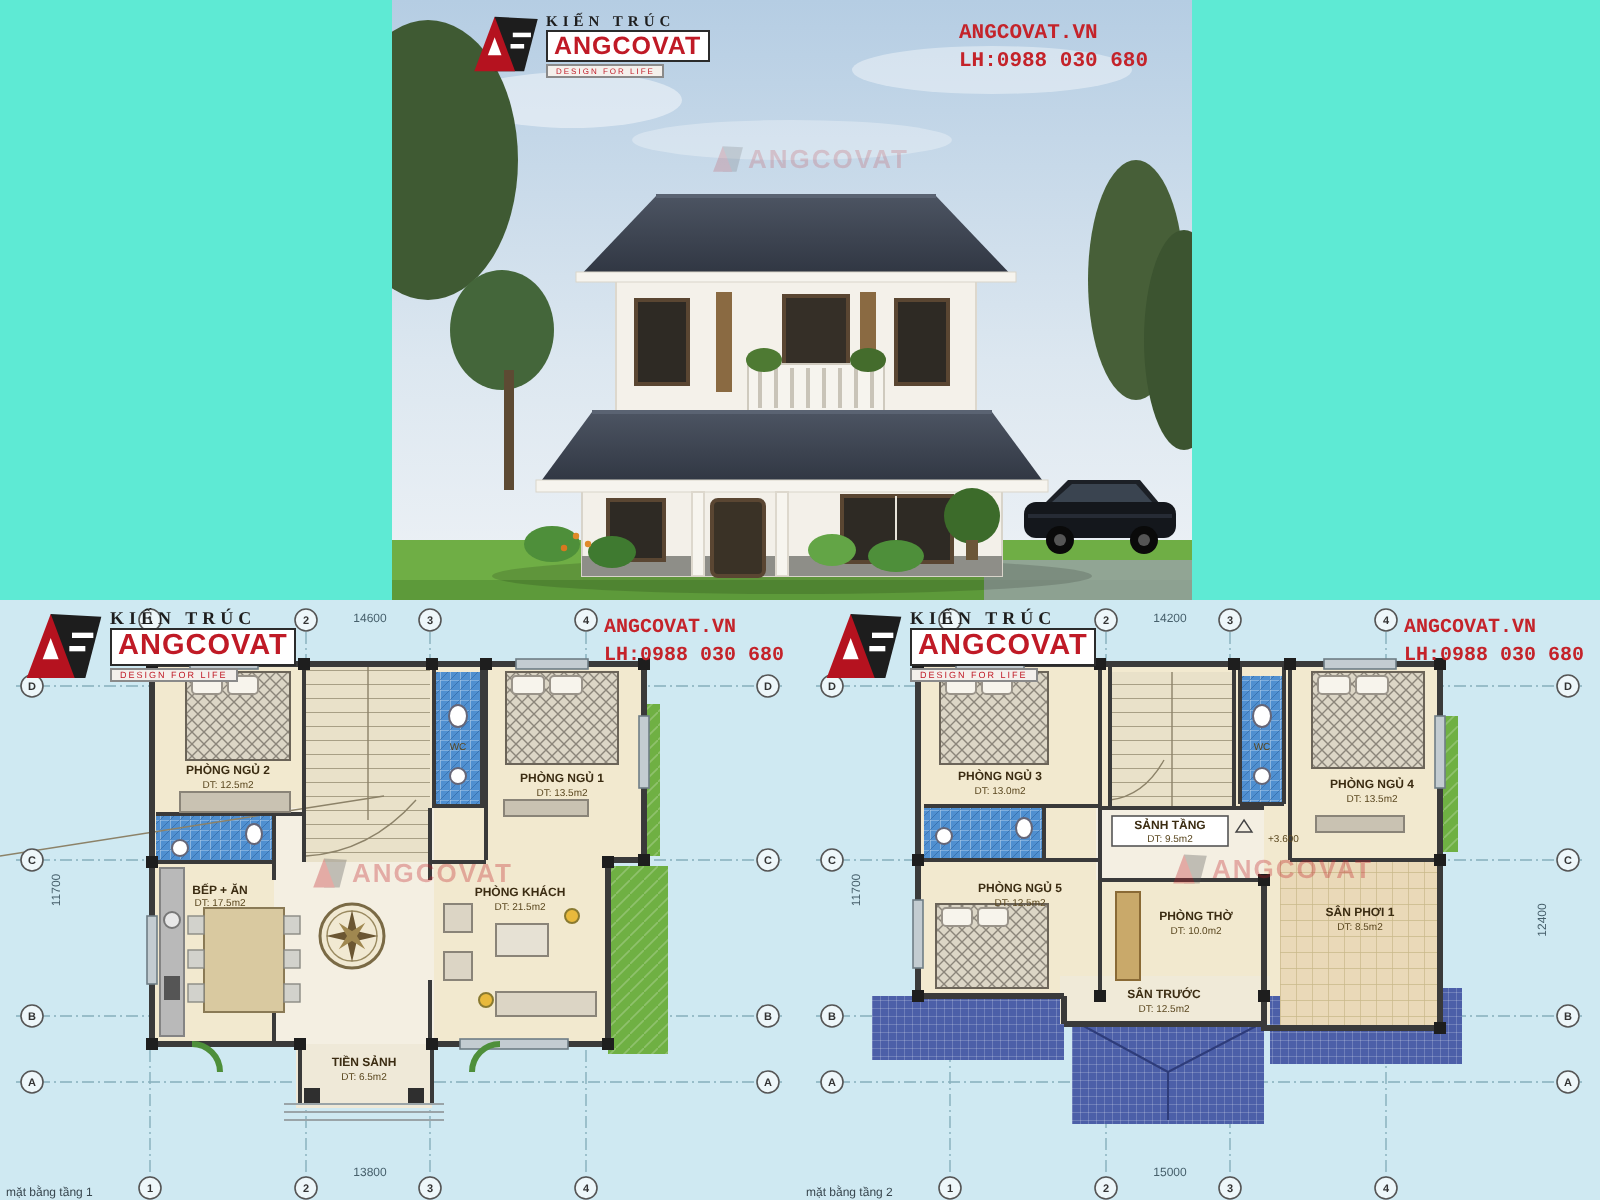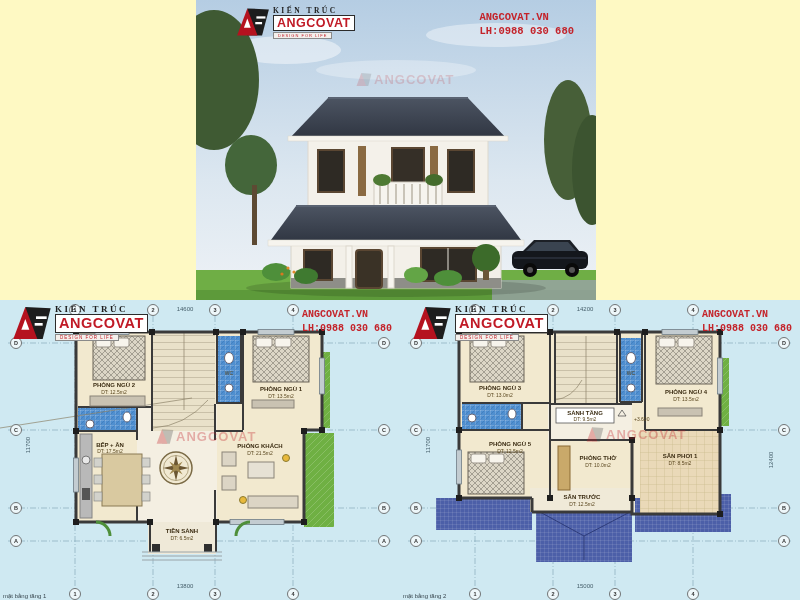--- a/index.html
+++ b/index.html
@@ -1,16 +1,16 @@
 <!DOCTYPE html>
 <html><head>
 <meta charset="utf-8">
 <style>
   html,body{margin:0;padding:0;background:#ffffff;}
-  .canvas{position:relative;width:800px;height:600px;background:#fef9c3;overflow:hidden;
+  .canvas{position:relative;width:800px;height:600px;background:#5eead4;overflow:hidden;
           font-family:"Liberation Sans",sans-serif;}
 
   
   .photo{position:absolute;left:196px;top:0;width:400px;height:300px;overflow:hidden;}
 
   
   .logo{position:absolute;display:flex;align-items:flex-start;gap:3px;z-index:5;}
   .logo-mark{flex:0 0 auto;}
   .logo-text{display:flex;flex-direction:column;align-items:flex-start;}
   .logo-kt{font-family:"Liberation Serif",serif;color:#1d1d1d;font-weight:bold;letter-spacing:2.5px;}

